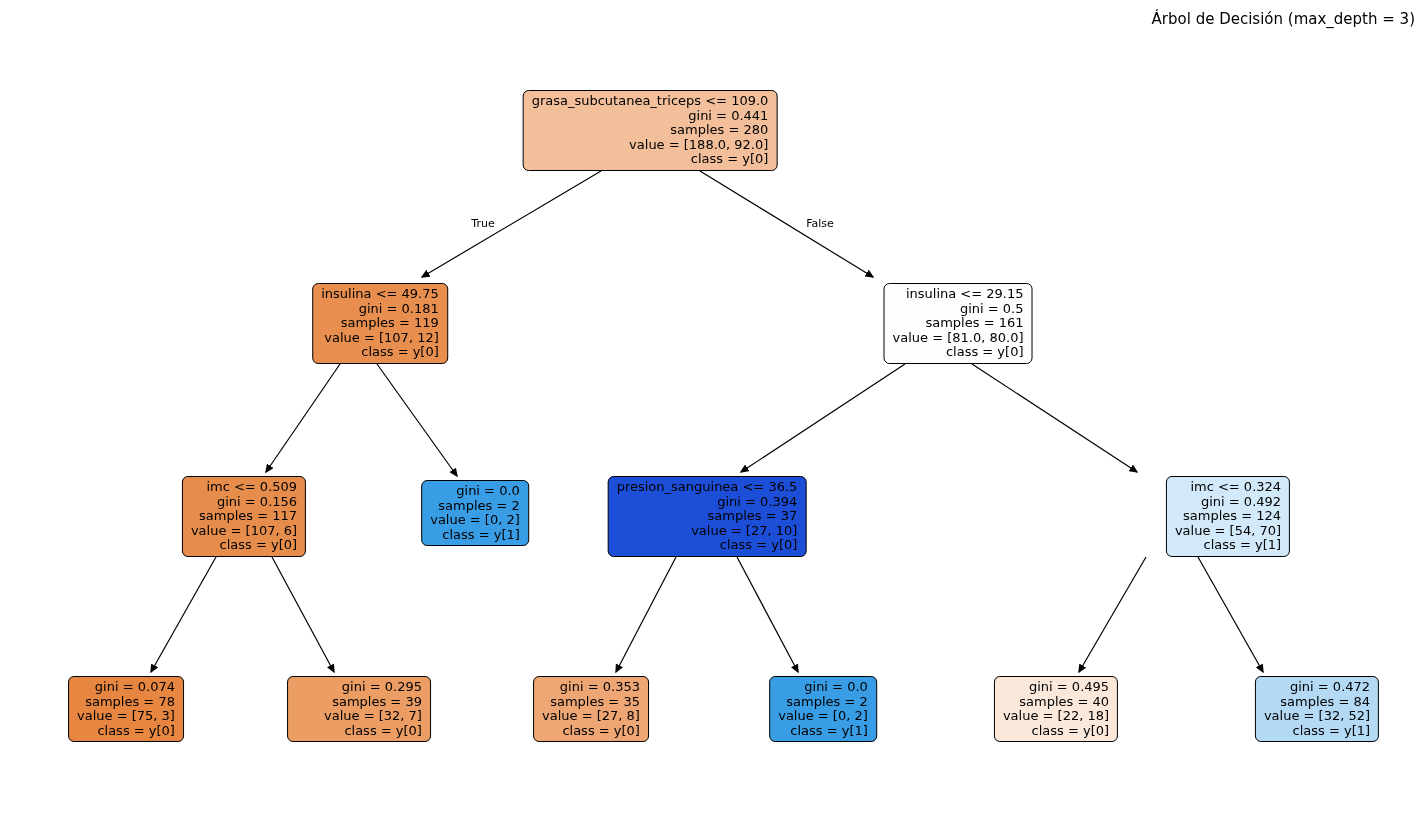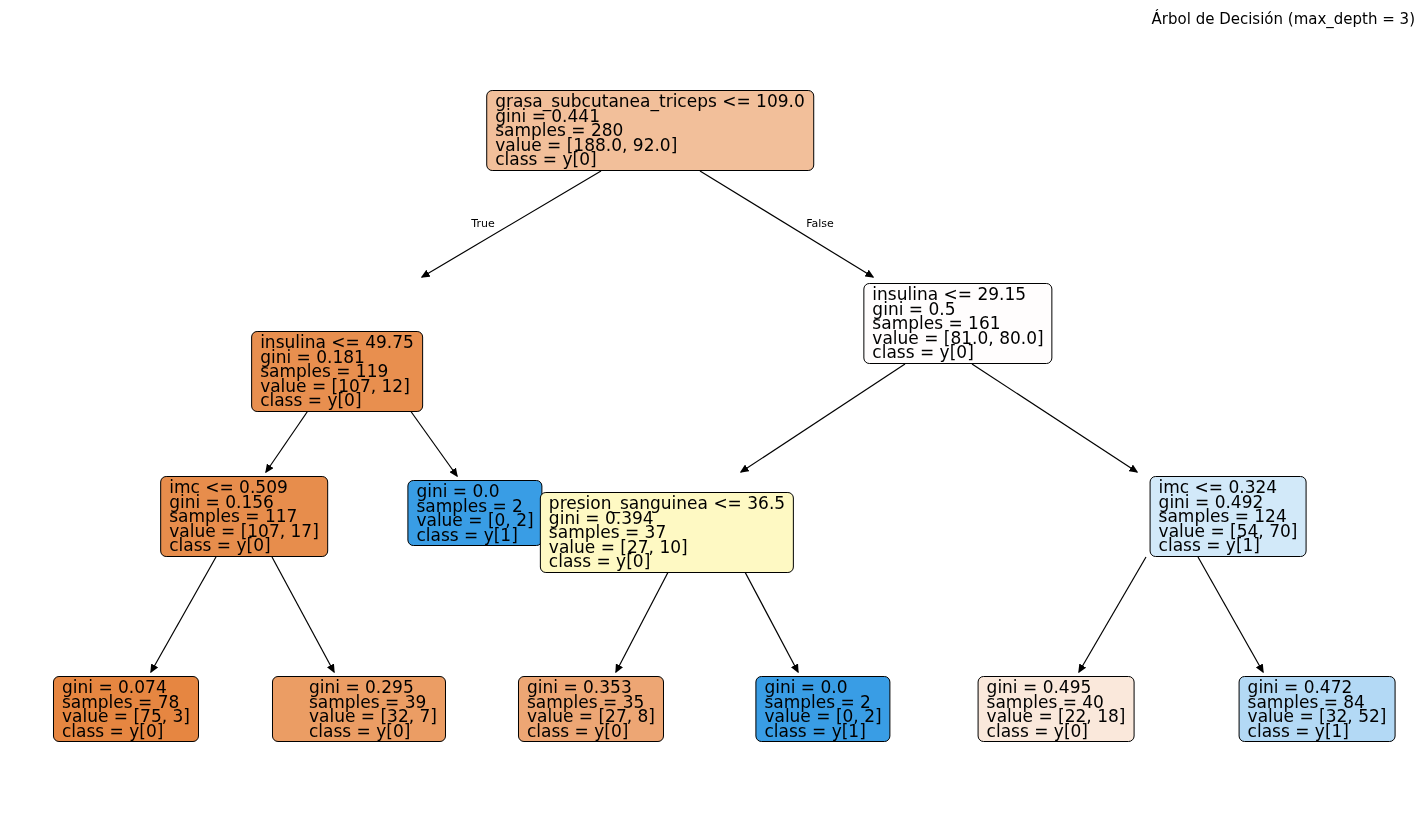--- a/index.html
+++ b/index.html
@@ -30,22 +30,22 @@
     left: 0;
     width: 1415px;
     height: 814px;
   }
   .node {
     position: absolute;
     transform: translateX(-50%);
     border: 1px solid #000000;
     border-radius: 6px;
     padding: 3px 8px;
-    text-align: left;
-    font-size: 17px;
+    text-align: right;
+    font-size: 13px;
     line-height: 14.5px;
     color: #000000;
     white-space: nowrap;
     box-sizing: border-box;
   }
   .edge-label {
     position: absolute;
     transform: translate(-50%, -50%);
     font-size: 11px;
     color: #000000;
@@ -83,52 +83,52 @@
   <div class="edge-label" style="left:820px; top:223px;">False</div>
 
   <div class="node" style="left: 650px; top: 90px; background: rgb(242, 191, 154);">
     <div>grasa_subcutanea_triceps &lt;= 109.0</div>
     <div>gini = 0.441</div>
     <div>samples = 280</div>
     <div>value = [188.0, 92.0]</div>
     <div>class = y[0]</div>
   </div>
 
-  <div class="node" style="left: 337px; top: 283px; background: rgb(232, 143, 79); margin-top: 48px;">
+  <div class="node" style="left: 380px; top: 283px; background: rgb(232, 143, 79);">
     <div>insulina &lt;= 49.75</div>
     <div>gini = 0.181</div>
     <div>samples = 119</div>
     <div>value = [107, 12]</div>
     <div>class = y[0]</div>
   </div>
 
   <div class="node" style="left: 958px; top: 283px; background: rgb(255, 253, 253);">
     <div>insulina &lt;= 29.15</div>
     <div>gini = 0.5</div>
     <div>samples = 161</div>
     <div>value = [81.0, 80.0]</div>
     <div>class = y[0]</div>
   </div>
 
   <div class="node" style="left: 244px; top: 476px; background: rgb(231, 141, 76);">
     <div>imc &lt;= 0.509</div>
     <div>gini = 0.156</div>
     <div>samples = 117</div>
-    <div>value = [107, 17]</div>
+    <div>value = [107, 6]</div>
     <div>class = y[0]</div>
   </div>
 
   <div class="node" style="left: 475px; top: 480px; background: rgb(57, 157, 229);">
     <div>gini = 0.0</div>
     <div>samples = 2</div>
     <div>value = [0, 2]</div>
     <div>class = y[1]</div>
   </div>
 
-  <div class="node" style="left: 667px; top: 476px; background: #fef9c3; margin-top: 16px;">
+  <div class="node" style="left: 707px; top: 476px; background: #1d4ed8;">
     <div>presion_sanguinea &lt;= 36.5</div>
     <div>gini = 0.394</div>
     <div>samples = 37</div>
     <div>value = [27, 10]</div>
     <div>class = y[0]</div>
   </div>
 
   <div class="node" style="left: 1228px; top: 476px; background: rgb(210, 233, 249);">
     <div>imc &lt;= 0.324</div>
     <div>gini = 0.492</div>

